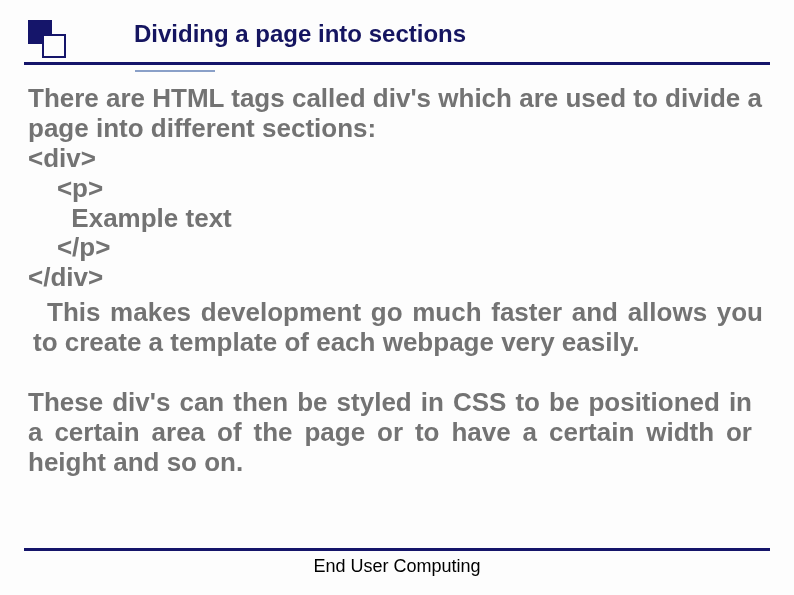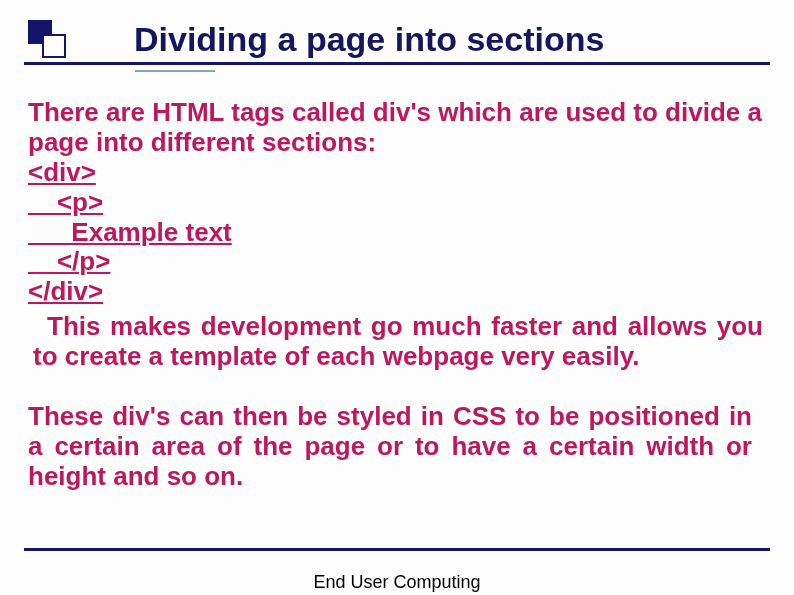--- a/index.html
+++ b/index.html
@@ -40,21 +40,21 @@
     border: 2px solid #15156a;
     top: 14px;
     left: 14px;
     background: #fdfdfd;
   }
   
   .title {
     position: absolute;
     top: 20px;
     left: 134px;
-    font-size: 34px;
+    font-size: 24px;
     font-weight: bold;
     color: #151560;
     white-space: pre;
   }
   
   .hr1 {
     position: absolute;
     top: 62px;
     left: 24px;
     width: 746px;
@@ -66,35 +66,34 @@
     position: absolute;
     top: 70px;
     left: 135px;
     width: 80px;
     height: 0;
     border-top: 2px solid #8aa0c8;
   }
   
   .body {
     position: absolute;
-    top: 98px;
+    top: 84px;
     left: 28px;
     width: 740px;
-    color: #be185d;
+    color: #737373;
     font-size: 26px;
     line-height: 1.15;
     font-weight: bold;
   }
   .para-lead {
     margin: 0 0 0 0;
   }
   .code-block {
     margin: 0;
     white-space: pre;
-    text-decoration: underline;
   }
   .para-just {
     margin: 5px;
     text-align: justify;
     text-indent: 14px;
   }
   .para-just2 {
     margin: 30px 16px 0 0;
     text-align: justify;
   }
@@ -108,21 +107,20 @@
     border-top: 3px solid #15156a;
   }
   .footer {
     position: absolute;
     top: 556px;
     left: 0;
     width: 794px;
     text-align: center;
     font-size: 18px;
     color: #000;
-    margin-top: 16px;
   }
 </style>
 </head>
 <body>
 
 <div class="slide">
 
   <div class="deco">
     <div class="sq sq-dark"></div>
     <div class="sq sq-outline"></div>

